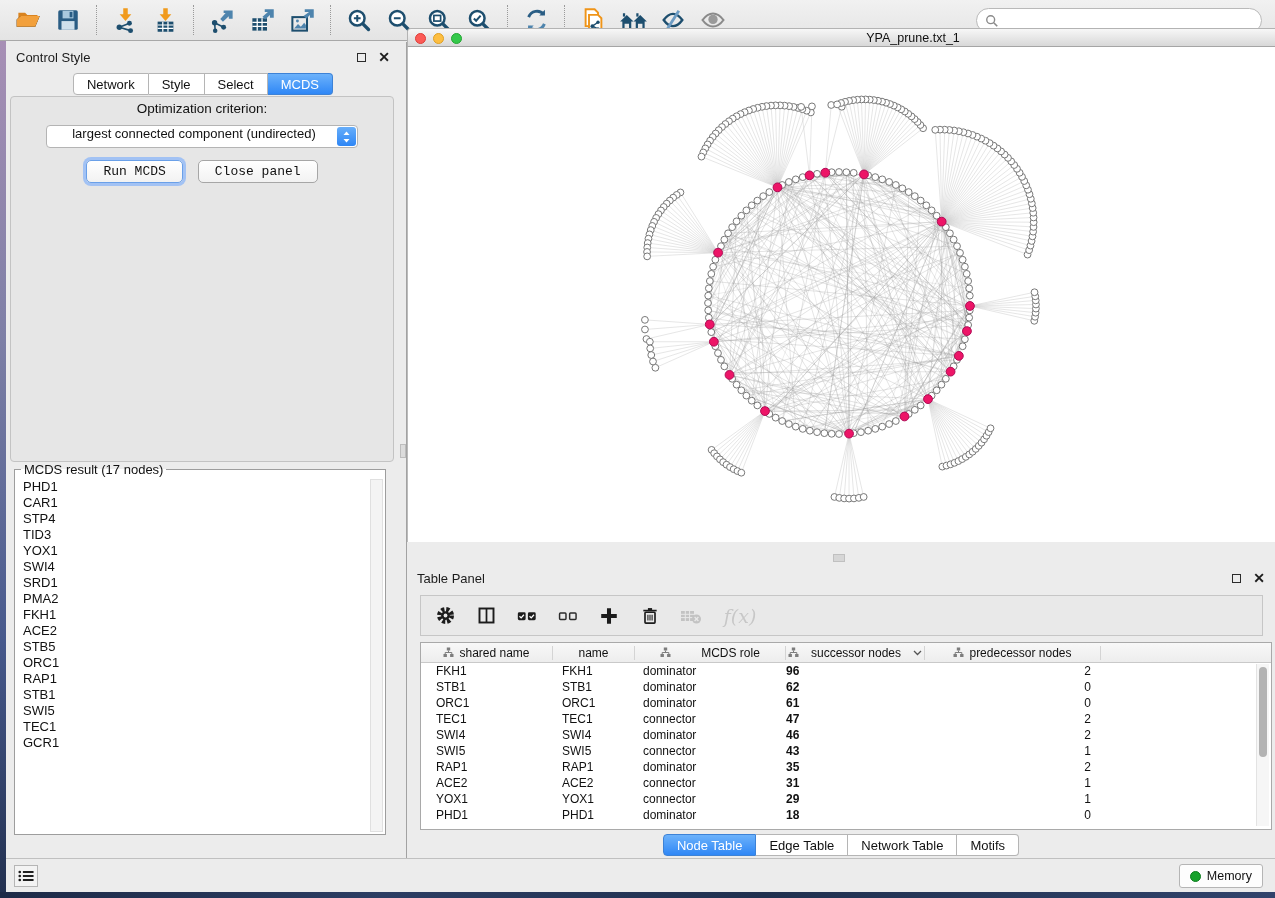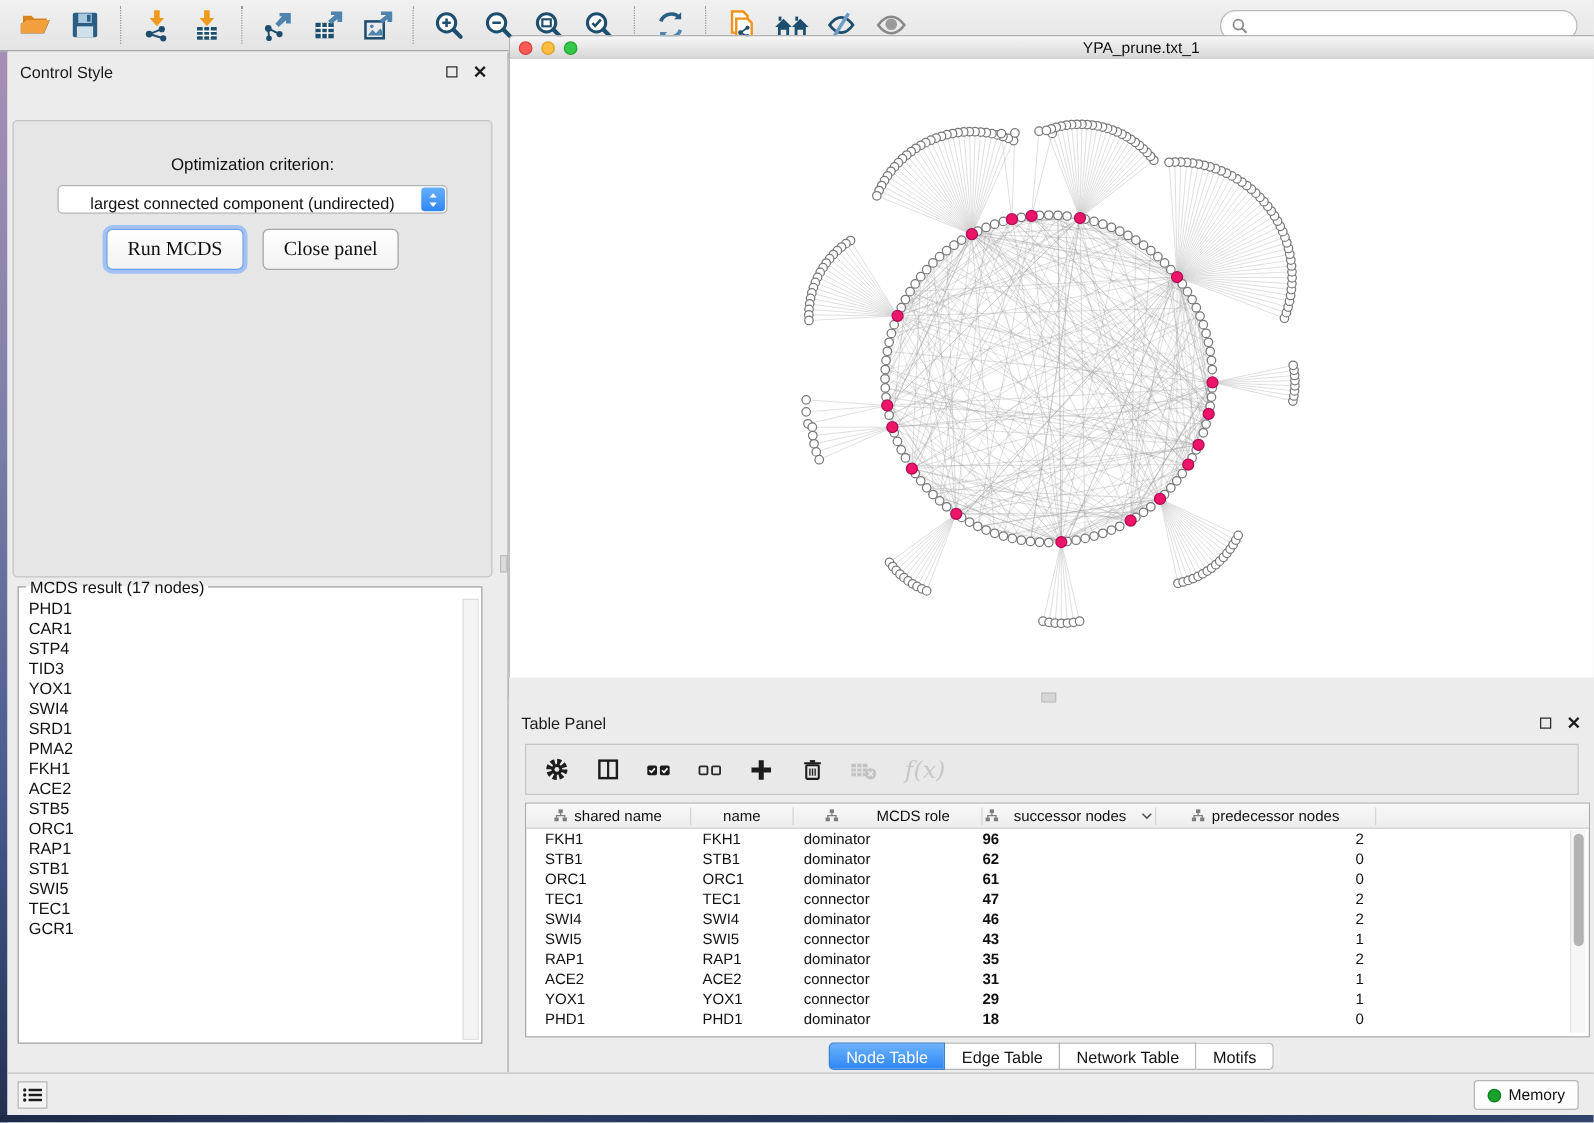--- a/index.html
+++ b/index.html
@@ -31,31 +31,31 @@
   .win-float { width:9px; height:9px; border:1.5px solid #2b2b2b; display:inline-block; margin-right:12px; }
   .win-close { font-size:14px; font-weight:bold; color:#1c1c1c; line-height:9px; }
   .ctl-tabs { position:absolute; left:0; right:0; top:31px; height:22px; display:flex; justify-content:center; }
   .tab { border:1px solid #b5b5b5; border-left:none; background:#fff; color:#111; font-size:13px;
     padding:0 13px; height:22px; line-height:21px; }
   .tab:first-child { border-left:1px solid #b5b5b5; border-radius:4px 0 0 4px; }
   .tab:last-child { border-radius:0 4px 4px 0; }
   .tab.active { background:linear-gradient(#6cb2fb,#2f87f6); border-color:#3d82d6; color:#fff; }
   .inner-panel { position:absolute; left:4px; top:54px; width:384px; height:366px;
     background:#e6e6e6; border:1px solid #c3c3c3; border-radius:4px; text-align:center; }
-  .opt-label { margin-top:27px; font-size:13.5px; color:#111; }
+  .opt-label { margin-top:4px; font-size:13.5px; color:#111; }
   .dropdown { margin:9px auto 0; width:312px; height:23px; background:#fff; border:1px solid #b4b4b4;
-    border-radius:4px; display:flex; align-items:flex-end; position:relative; }
+    border-radius:4px; display:flex; align-items:flex-start; position:relative; }
   .dropdown .dd-value { flex:1; font-size:13px; text-align:center; color:#111; padding-right:16px; }
   .dd-stepper { position:absolute; right:1px; top:1px; width:19px; height:19px; border-radius:3px;
     background:linear-gradient(#67aefa,#2e86f5); display:flex; flex-direction:column; align-items:center; justify-content:center; }
   .dd-stepper svg { display:block; }
   .btn-row { margin-top:12px; display:flex; justify-content:center; gap:15px; }
-  .mac-btn { height:33px; background:linear-gradient(#ffffff,#f2f2f2); border:1px solid #a6a6a6;
-    border-radius:5px; font-size:16px; color:#111; padding:0 16px;
-    font-family:Liberation Serif, serif; }
+  .mac-btn { height:23px; background:linear-gradient(#ffffff,#f2f2f2); border:1px solid #a6a6a6;
+    border-radius:5px; font-size:13px; color:#111; padding:0 16px;
+    font-family:Liberation Mono, monospace; }
   .mac-btn.focused { box-shadow:0 0 0 3px rgba(106,164,255,.55); border-color:#6aa0e8; }
   .mcds-fieldset { position:absolute; left:8px; top:420px; width:372px; height:373px;
     border:1px solid #9d9d9d; background:#fff; }
   .mcds-fieldset legend { font-size:13px; color:#111; margin-left:6px; padding:0 3px; background:transparent; }
   .result-list { position:absolute; left:1px; top:2px; right:16px; bottom:1px; overflow:hidden; }
   .result-item { font-size:13px; color:#111; line-height:16px; padding-left:7px; }
   .result-scroll { position:absolute; top:2px; right:2px; bottom:2px; width:13px;
     background:#f4f4f4; border:1px solid #e0e0e0; }
 
   
@@ -260,20 +260,26 @@
       <input type="text" placeholder="" style="">
     </div>
   </div>
 
   <div class="control-panel">
     <div class="panel-titlebar">
       <span class="title">Control Style</span>
       <span class="win-float"></span>
       <span class="win-close">✕</span>
     </div>
+    <div class="ctl-tabs" id="ctl-tabs">
+        <span class="tab">Network</span>
+        <span class="tab">Style</span>
+        <span class="tab">Select</span>
+        <span class="tab active">MCDS</span>
+      </div>
 
     <div class="inner-panel">
       <div class="opt-label">Optimization criterion:</div>
       <div class="dropdown">
         <span class="dd-value">largest connected component (undirected)</span>
         <span class="dd-stepper">
           <svg width="9" height="12" viewBox="0 0 9 12">
               <path d="M4.5 0.5L7.5 4h-6z" fill="#fff"></path>
               <path d="M4.5 11.5L1.5 8h6z" fill="#fff"></path>
             </svg>

